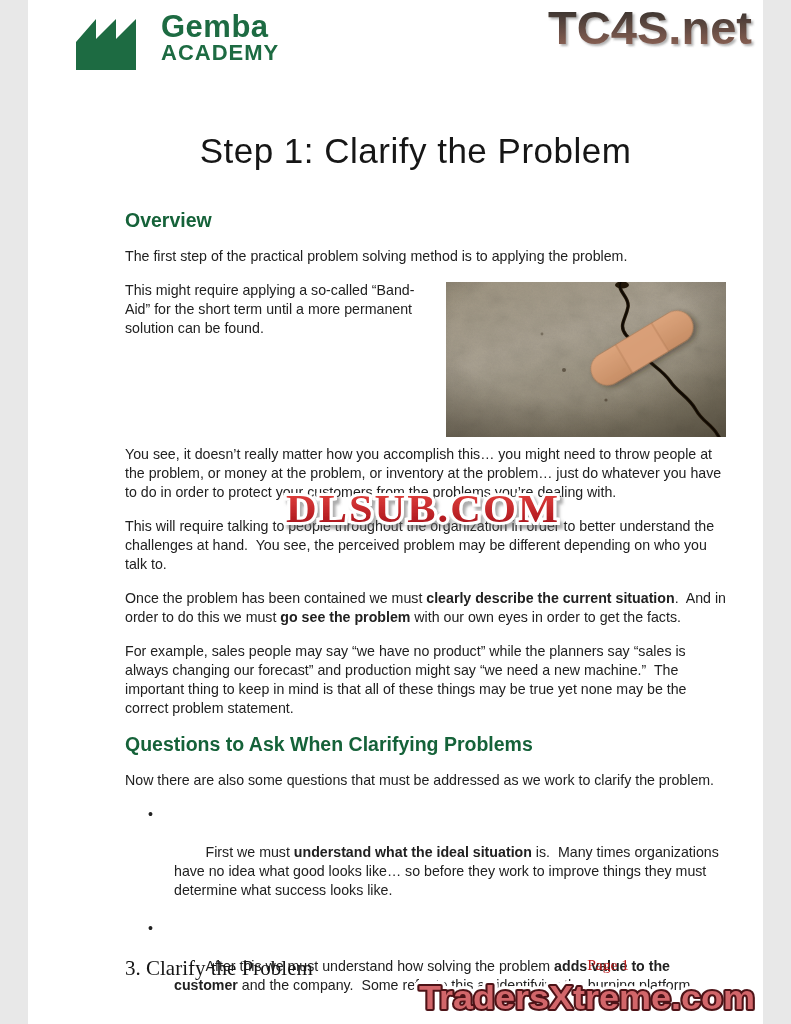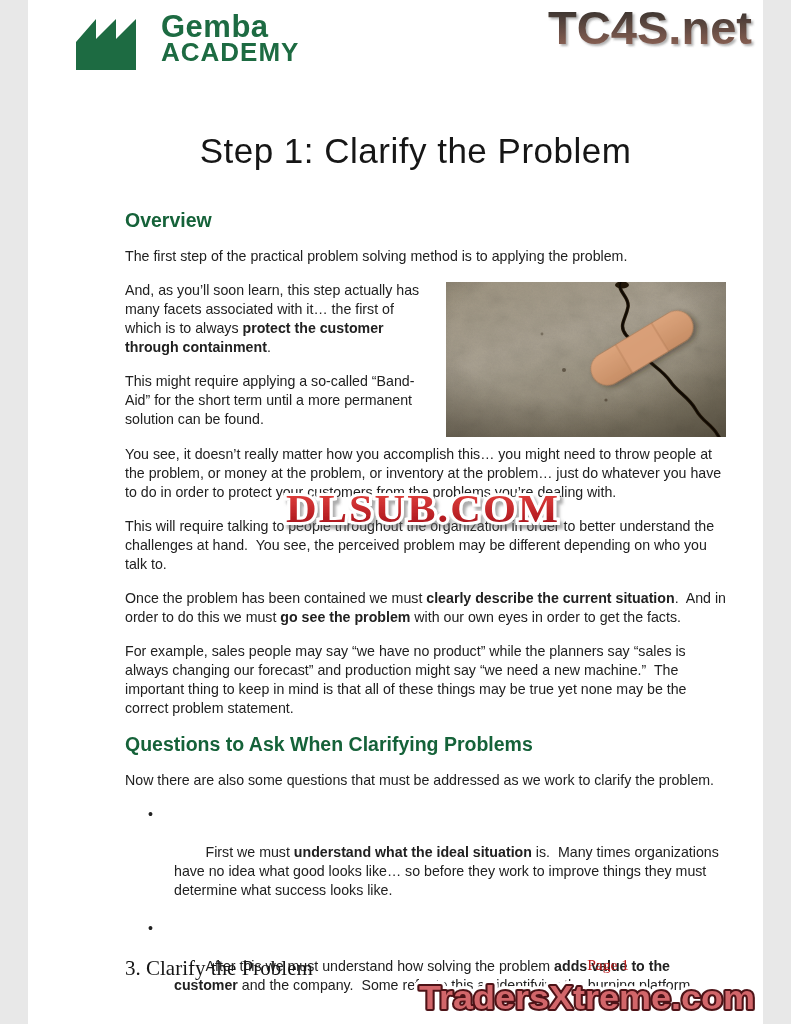--- a/index.html
+++ b/index.html
@@ -6,21 +6,21 @@
   .page{
     position:relative;width:735px;height:1024px;background:#ffffff;
     margin:0 auto;overflow:hidden;
     font-family:"Liberation Sans",sans-serif;color:var(--body-text,#212121);
   }
   
   .logo{position:absolute;left:48px;top:12px;display:flex;align-items:flex-start;}
   .logo svg{display:block;}
   .logo-text{margin-left:7px;color:var(--logo-green,#1d6b42);}
   .logo-name{font-size:31px;font-weight:bold;line-height:30px;letter-spacing:0.5px;}
-  .logo-sub{font-size:26px;font-weight:bold;line-height:21px;letter-spacing:1px;}
+  .logo-sub{font-size:22px;font-weight:bold;line-height:21px;letter-spacing:1px;}
   
   .wm-tc4s{position:absolute;top:0;right:4px;}
   .wm-dlsub{position:absolute;left:247px;top:483px;}
   .wm-traders{position:absolute;right:0;top:974px;}
   
   .doc-title{
     position:absolute;left:0;right:0;top:131px;text-align:center;
     font-size:35px;font-weight:400;color:var(--title-text,#161616);letter-spacing:0.5px;margin-left:40px;
   }
   
@@ -122,21 +122,20 @@
         <g transform="translate(196,66) rotate(-31)" filter="url(#bshadow)">
           <rect x="-57" y="-16.5" width="114" height="33" rx="16.5" fill="url(#bgrad)"></rect>
           <rect x="-21" y="-16.5" width="42" height="33" fill="#d89f78" opacity="0.9"></rect>
           <line x1="-21" y1="-16.5" x2="-21" y2="16.5" stroke="#a9744e" stroke-width="1" opacity="0.6"></line>
           <line x1="21" y1="-16.5" x2="21" y2="16.5" stroke="#a9744e" stroke-width="1" opacity="0.6"></line>
           <rect x="-57" y="-16.5" width="114" height="33" rx="16.5" fill="none" stroke="#8a5c3a" stroke-width="0.8" opacity="0.45"></rect>
         </g>
       </svg>
     </figure>
 
-    <p><span>And, as you’ll soon learn, this step actually has many facets associated with it… the first of which is to always </span><b>protect the customer through containment</b><span>.</span></p>
     <p><span>This might require applying a so-called “Band-Aid” for the short term until a more permanent solution can be found.</span></p>
     <p class="clear"><span>You see, it doesn’t really matter how you accomplish this… you might need to throw people at the problem, or money at the problem, or inventory at the problem… just do whatever you have to do in order to protect your customers from the problems you’re dealing with.</span></p>
     <p><span>This will require talking to people throughout the organization in order to better understand the challenges at hand.  You see, the perceived problem may be different depending on who you talk to.</span></p>
     <p><span>Once the problem has been contained we must </span><b>clearly describe the current situation</b><span>.  And in order to do this we must </span><b>go see the problem</b><span> with our own eyes in order to get the facts.</span></p>
     <p><span>For example, sales people may say “we have no product” while the planners say “sales is always changing our forecast” and production might say “we need a new machine.”  The important thing to keep in mind is that all of these things may be true yet none may be the correct problem statement.</span></p>
 
     <h2 class="green-heading second">Questions to Ask When Clarifying Problems</h2>
     <p><span>Now there are also some questions that must be addressed as we work to clarify the problem.</span></p>
 
     <ul class="bullets">

